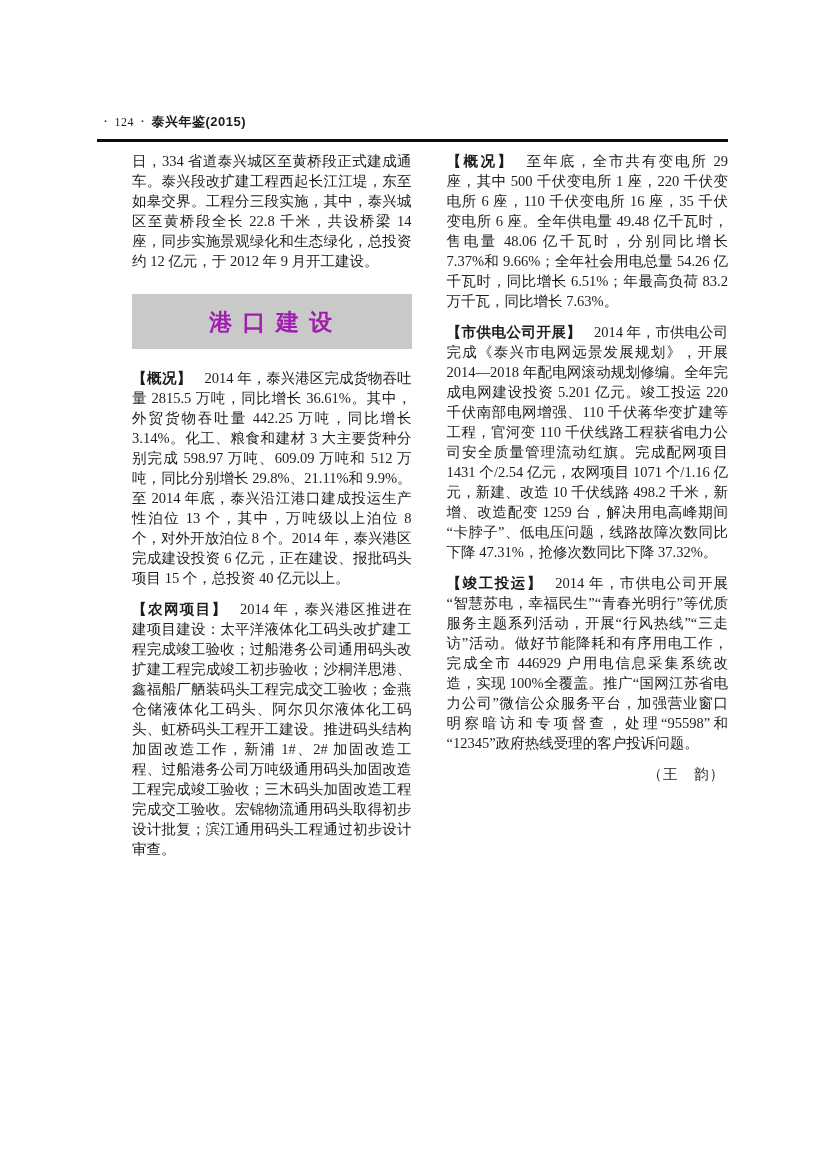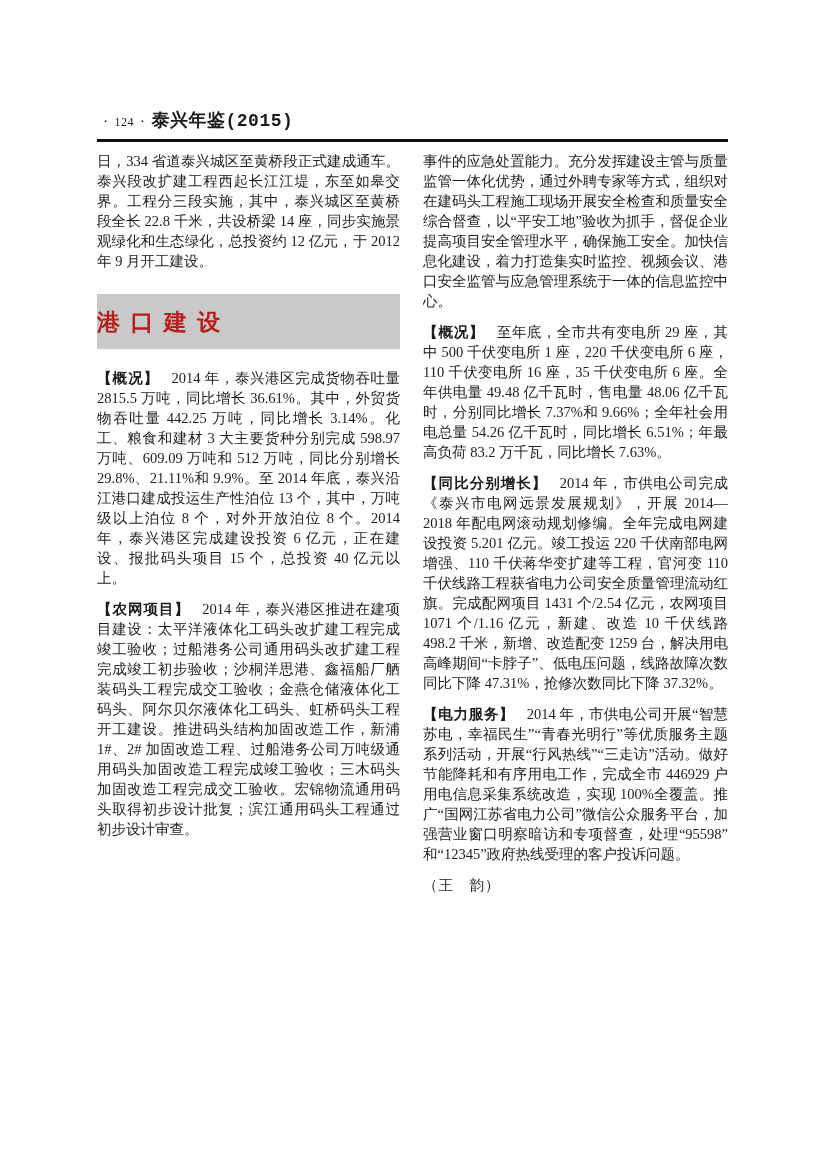--- a/index.html
+++ b/index.html
@@ -30,65 +30,67 @@
     letter-spacing: 0.5px;
   }
   .running-head .dot {
     font-size: 15px;
     padding: 0 6px;
   }
   .running-head .pagenum {
     font-size: 12px;
   }
   .running-head .book-title {
-    font-family: Liberation Mono, monospace;
+    font-family: Liberation Sans, sans-serif;
     font-weight: 700;
-    font-size: 18px;
+    font-size: 13px;
   }
   .header-rule {
     height: 3px;
     background: #0d0d0d;
     margin-top: 8px;
   }
   .columns {
     display: flex;
     justify-content: space-between;
     margin-top: 9px;
   }
   .col {
     width: 303px;
     font-size: 14.5px;
     line-height: 20px;
     text-align: justify;
     text-justify: inter-character;
+    margin-left: 35px;
   }
   .col-right { width: 305px; }
   .para {
     margin: 0 0 11px 0;
   }
   .section-banner {
     height: 55px;
     background: #c9c9c9;
     display: flex;
     align-items: center;
+    justify-content: center;
     margin: 23px 0 19px 0;
     font-family: "Liberation Sans", "DejaVu Sans", sans-serif;
     font-weight: 700;
     font-size: 23px;
     letter-spacing: 2px;
-    color: #b91c1c;
+    color: #a21caf;
   }
   .entry-label {
     font-family: "Liberation Sans", "DejaVu Sans", sans-serif;
     font-weight: 700;
     margin-right: 0.85em;
     letter-spacing: 0.5px;
   }
   .byline {
-    text-align: left;
+    text-align: right;
     margin-top: 1px;
     padding-right: 3px;
     font-size: 14.5px;
     letter-spacing: 1px;
   }
 </style>
 </head>
 <body>
 
 <div class="page">
@@ -115,33 +117,32 @@
           <span class="entry-label">【概况】</span><span>2014 年，泰兴港区完成货物吞吐量 2815.5 万吨，同比增长 36.61%。其中，外贸货物吞吐量 442.25 万吨，同比增长 3.14%。化工、粮食和建材 3 大主要货种分别完成 598.97 万吨、609.09 万吨和 512 万吨，同比分别增长 29.8%、21.11%和 9.9%。至 2014 年底，泰兴沿江港口建成投运生产性泊位 13 个，其中，万吨级以上泊位 8 个，对外开放泊位 8 个。2014 年，泰兴港区完成建设投资 6 亿元，正在建设、报批码头项目 15 个，总投资 40 亿元以上。</span>
         </p>
 
         <p class="para">
           <span class="entry-label">【农网项目】</span><span>2014 年，泰兴港区推进在建项目建设：太平洋液体化工码头改扩建工程完成竣工验收；过船港务公司通用码头改扩建工程完成竣工初步验收；沙桐洋思港、鑫福船厂舾装码头工程完成交工验收；金燕仓储液体化工码头、阿尔贝尔液体化工码头、虹桥码头工程开工建设。推进码头结构加固改造工作，新浦 1#、2# 加固改造工程、过船港务公司万吨级通用码头加固改造工程完成竣工验收；三木码头加固改造工程完成交工验收。宏锦物流通用码头取得初步设计批复；滨江通用码头工程通过初步设计审查。</span>
         </p>
 
       </div>
 
       <div class="col col-right">
-        <p class="para">事件的应急处置能力。充分发挥建设主管与质量监管一体化优势，通过外聘专家等方式，组织对在建码头工程施工现场开展安全检查和质量安全综合督查，以“平安工地”验收为抓手，督促企业提高项目安全管理水平，确保施工安全。加快信息化建设，着力打造集实时监控、视频会议、港口安全监管与应急管理系统于一体的信息监控中心。</p>
 
 
         <p class="para">
           <span class="entry-label">【概况】</span><span>至年底，全市共有变电所 29 座，其中 500 千伏变电所 1 座，220 千伏变电所 6 座，110 千伏变电所 16 座，35 千伏变电所 6 座。全年供电量 49.48 亿千瓦时，售电量 48.06 亿千瓦时，分别同比增长 7.37%和 9.66%；全年社会用电总量 54.26 亿千瓦时，同比增长 6.51%；年最高负荷 83.2 万千瓦，同比增长 7.63%。</span>
         </p>
 
         <p class="para">
-          <span class="entry-label">【同比分别增长】</span><span>2014 年，市供电公司完成《泰兴市电网远景发展规划》，开展 2014—2018 年配电网滚动规划修编。全年完成电网建设投资 5.201 亿元。竣工投运 220 千伏南部电网增强、110 千伏蒋华变扩建等工程，官河变 110 千伏线路工程获省电力公司安全质量管理流动红旗。完成配网项目 1431 个/2.54 亿元，农网项目 1071 个/1.16 亿元，新建、改造 10 千伏线路 498.2 千米，新增、改造配变 1259 台，解决用电高峰期间“卡脖子”、低电压问题，线路故障次数同比下降 47.31%，抢修次数同比下降 37.32%。</span>
+          <span class="entry-label">【市供电公司开展】</span><span>2014 年，市供电公司完成《泰兴市电网远景发展规划》，开展 2014—2018 年配电网滚动规划修编。全年完成电网建设投资 5.201 亿元。竣工投运 220 千伏南部电网增强、110 千伏蒋华变扩建等工程，官河变 110 千伏线路工程获省电力公司安全质量管理流动红旗。完成配网项目 1431 个/2.54 亿元，农网项目 1071 个/1.16 亿元，新建、改造 10 千伏线路 498.2 千米，新增、改造配变 1259 台，解决用电高峰期间“卡脖子”、低电压问题，线路故障次数同比下降 47.31%，抢修次数同比下降 37.32%。</span>
         </p>
 
         <p class="para">
-          <span class="entry-label">【电力服务】</span><span>2014 年，市供电公司开展“智慧苏电，幸福民生”“青春光明行”等优质服务主题系列活动，开展“行风热线”“三走访”活动。做好节能降耗和有序用电工作，完成全市 446929 户用电信息采集系统改造，实现 100%全覆盖。推广“国网江苏省电力公司”微信公众服务平台，加强营业窗口明察暗访和专项督查，处理“95598”和“12345”政府热线受理的客户投诉问题。</span>
+          <span class="entry-label">【竣工投运】</span><span>2014 年，市供电公司开展“智慧苏电，幸福民生”“青春光明行”等优质服务主题系列活动，开展“行风热线”“三走访”活动。做好节能降耗和有序用电工作，完成全市 446929 户用电信息采集系统改造，实现 100%全覆盖。推广“国网江苏省电力公司”微信公众服务平台，加强营业窗口明察暗访和专项督查，处理“95598”和“12345”政府热线受理的客户投诉问题。</span>
         </p>
 
         <div class="byline">（王　韵）</div>
       </div>
 
     </div>
   </div>
 </div>
 
 </body></html>

